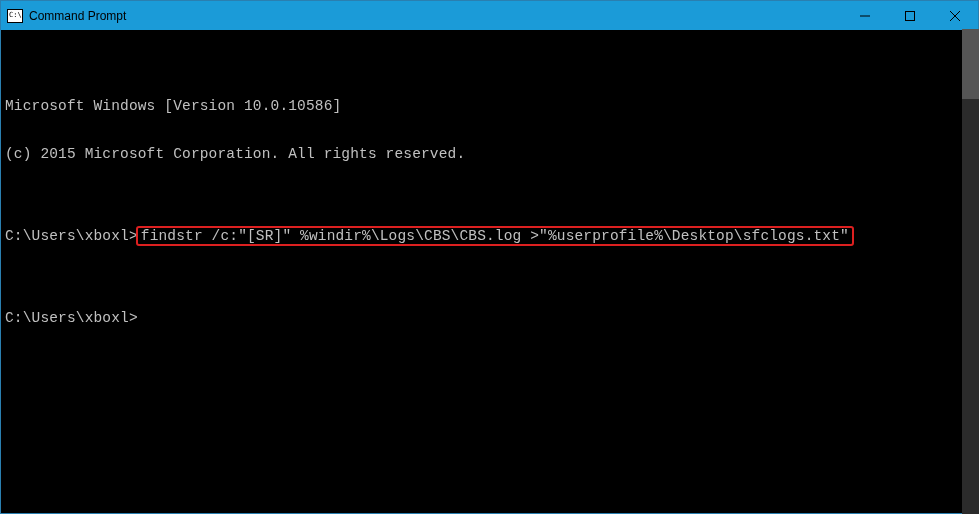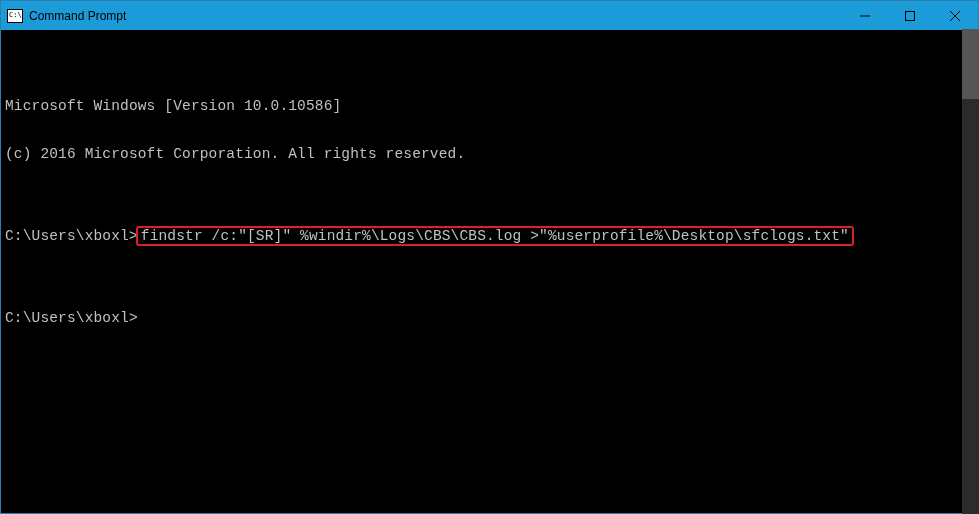--- a/index.html
+++ b/index.html
@@ -124,21 +124,21 @@
         <line x1="0" y1="0" x2="10" y2="10" stroke="#000" stroke-width="1"></line>
         <line x1="10" y1="0" x2="0" y2="10" stroke="#000" stroke-width="1"></line>
       </svg>
     </div>
   </div>
 </div>
 
 <div class="terminal">
   <div class="terminal-content">
     <span class="line">Microsoft Windows [Version 10.0.10586]</span>
-    <span class="line">(c) 2016 Microsoft Corporation. All rights reserved.</span>
+    <span class="line">(c) 2015 Microsoft Corporation. All rights reserved.</span>
     <span class="line"></span>
     <span class="line"><span>C:\Users\xboxl&gt;</span><span class="highlight-box"><span>findstr /c:"[SR]" %windir%\Logs\CBS\CBS.log &gt;"%userprofile%\Desktop\sfclogs.txt"</span></span></span>
     <span class="line"></span>
     <span class="line"><span>C:\Users\xboxl&gt;</span><span class="cursor"></span></span>
   </div>
 </div>
 
 <div class="scrollbar">
   <div class="scrollbar-thumb"></div>
 </div>

